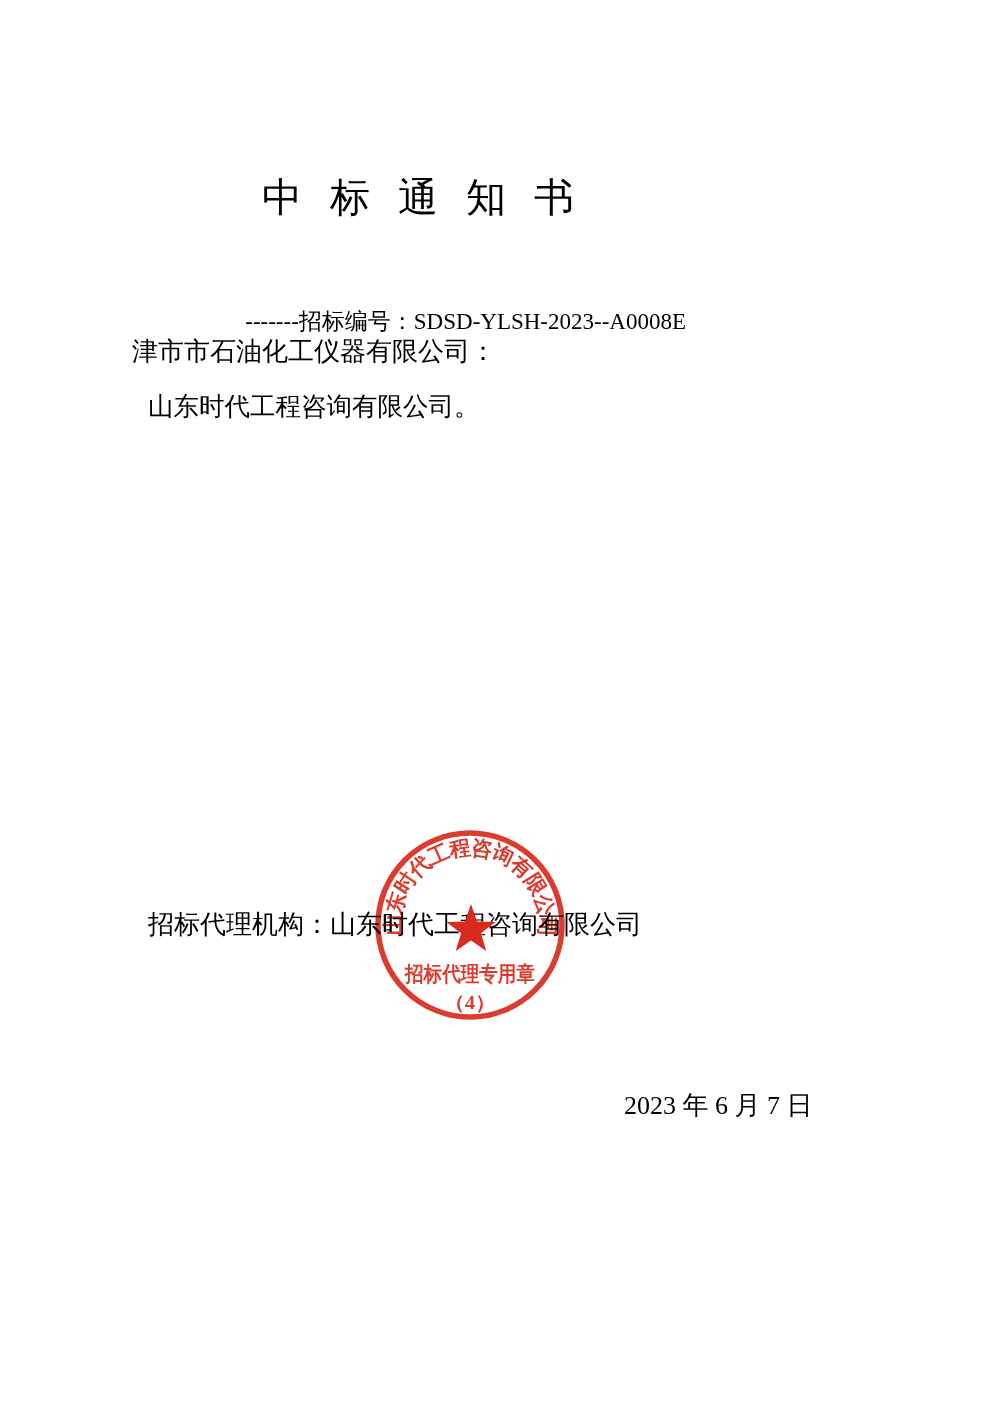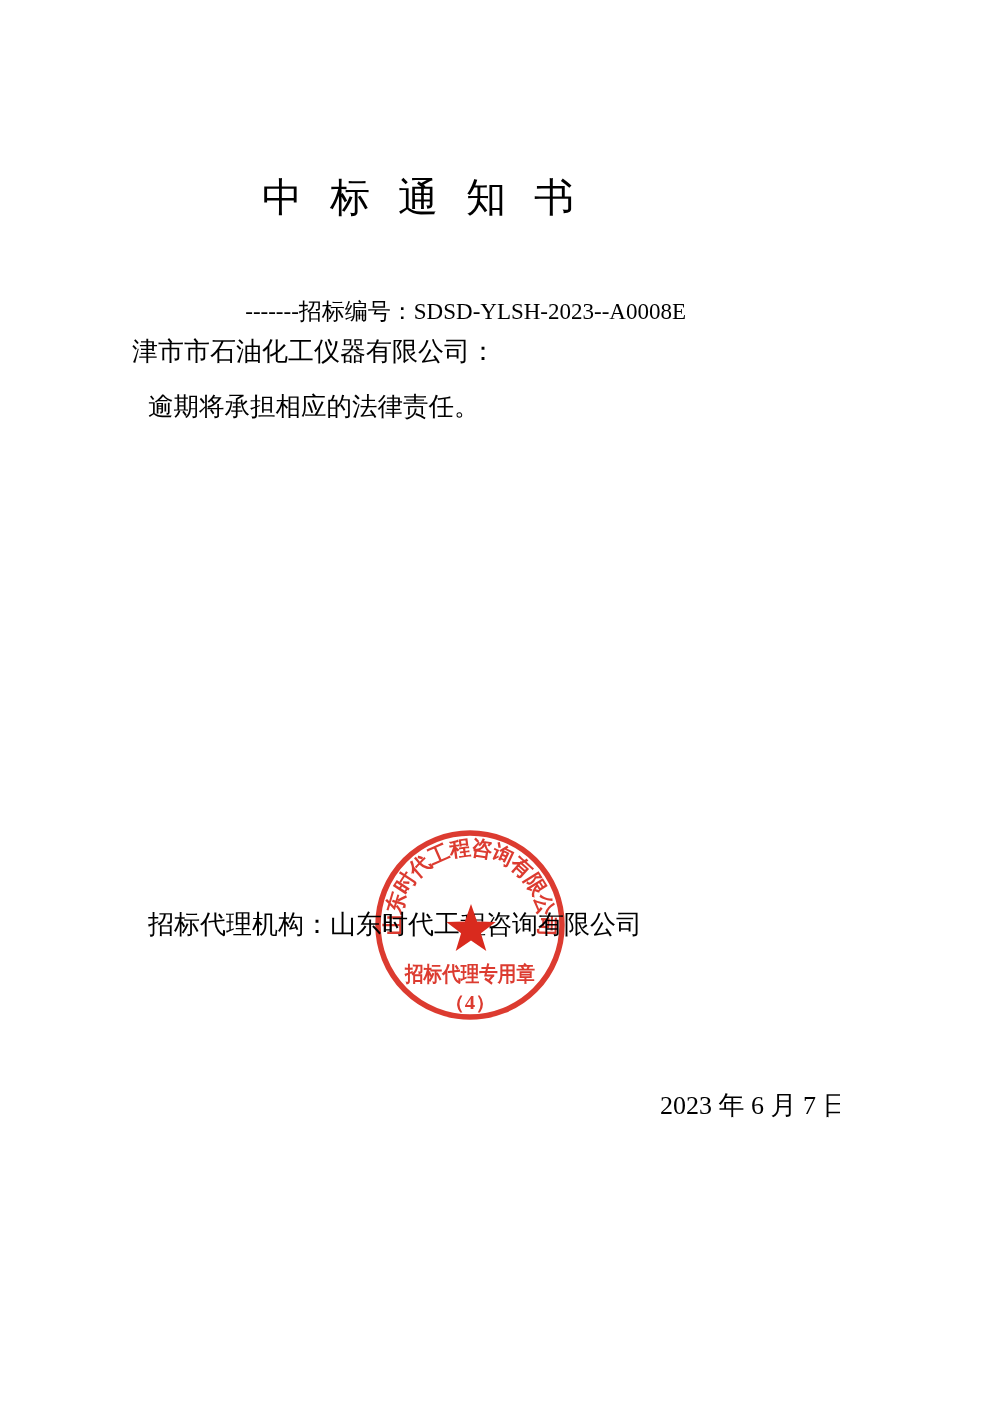--- a/index.html
+++ b/index.html
@@ -24,21 +24,21 @@
     text-align: center;
     font-size: 40px;
     font-weight: 500;
     letter-spacing: 4px;
     word-spacing: 10px;
     white-space: nowrap;
     z-index: 1;
   }
   .bid-number {
     position: absolute;
-    top: 296px;
+    top: 306px;
     right: 154px;
     font-size: 23px;
     white-space: nowrap;
     z-index: 1;
   }
   .addressee {
     position: absolute;
     top: 334px;
     left: 132px;
     font-size: 26px;
@@ -70,21 +70,21 @@
     top: 908px;
     left: 148px;
     font-size: 26px;
     line-height: 34px;
     white-space: nowrap;
     z-index: 1;
   }
   .date-line {
     position: absolute;
     top: 1088px;
-    left: 660px;
+    left: 624px;
     font-size: 26px;
     white-space: nowrap;
     z-index: 1;
   }
   .stamp-layer {
     position: absolute;
     left: 370px;
     top: 823px;
     width: 200px;
     height: 200px;
@@ -104,21 +104,21 @@
 <div class="page">
 
   <div class="doc-title">中 标 通 知 书</div>
 
   <div class="bid-number">-------招标编号：SDSD-YLSH-2023--A0008E</div>
 
   <div class="addressee">津市市石油化工仪器有限公司：</div>
 
   <div class="body-block">
     <div>
-      <div class="body-line">逾期将承担相应的法律责任。</div>
+      <div class="body-line">山东时代工程咨询有限公司。</div>
     </div>
   </div>
 
   <div class="agency-line">招标代理机构：山东时代工程咨询有限公司</div>
 
   <div class="date-line">2023 年 6 月 7 日</div>
 
   <svg id="stamp-ring-svg" class="stamp-layer" viewBox="0 0 200 200">
     <defs>
       <path id="arcPath" d="M 31.1 114.2 A 70 70 0 1 1 168.9 114.2" fill="none"></path>

